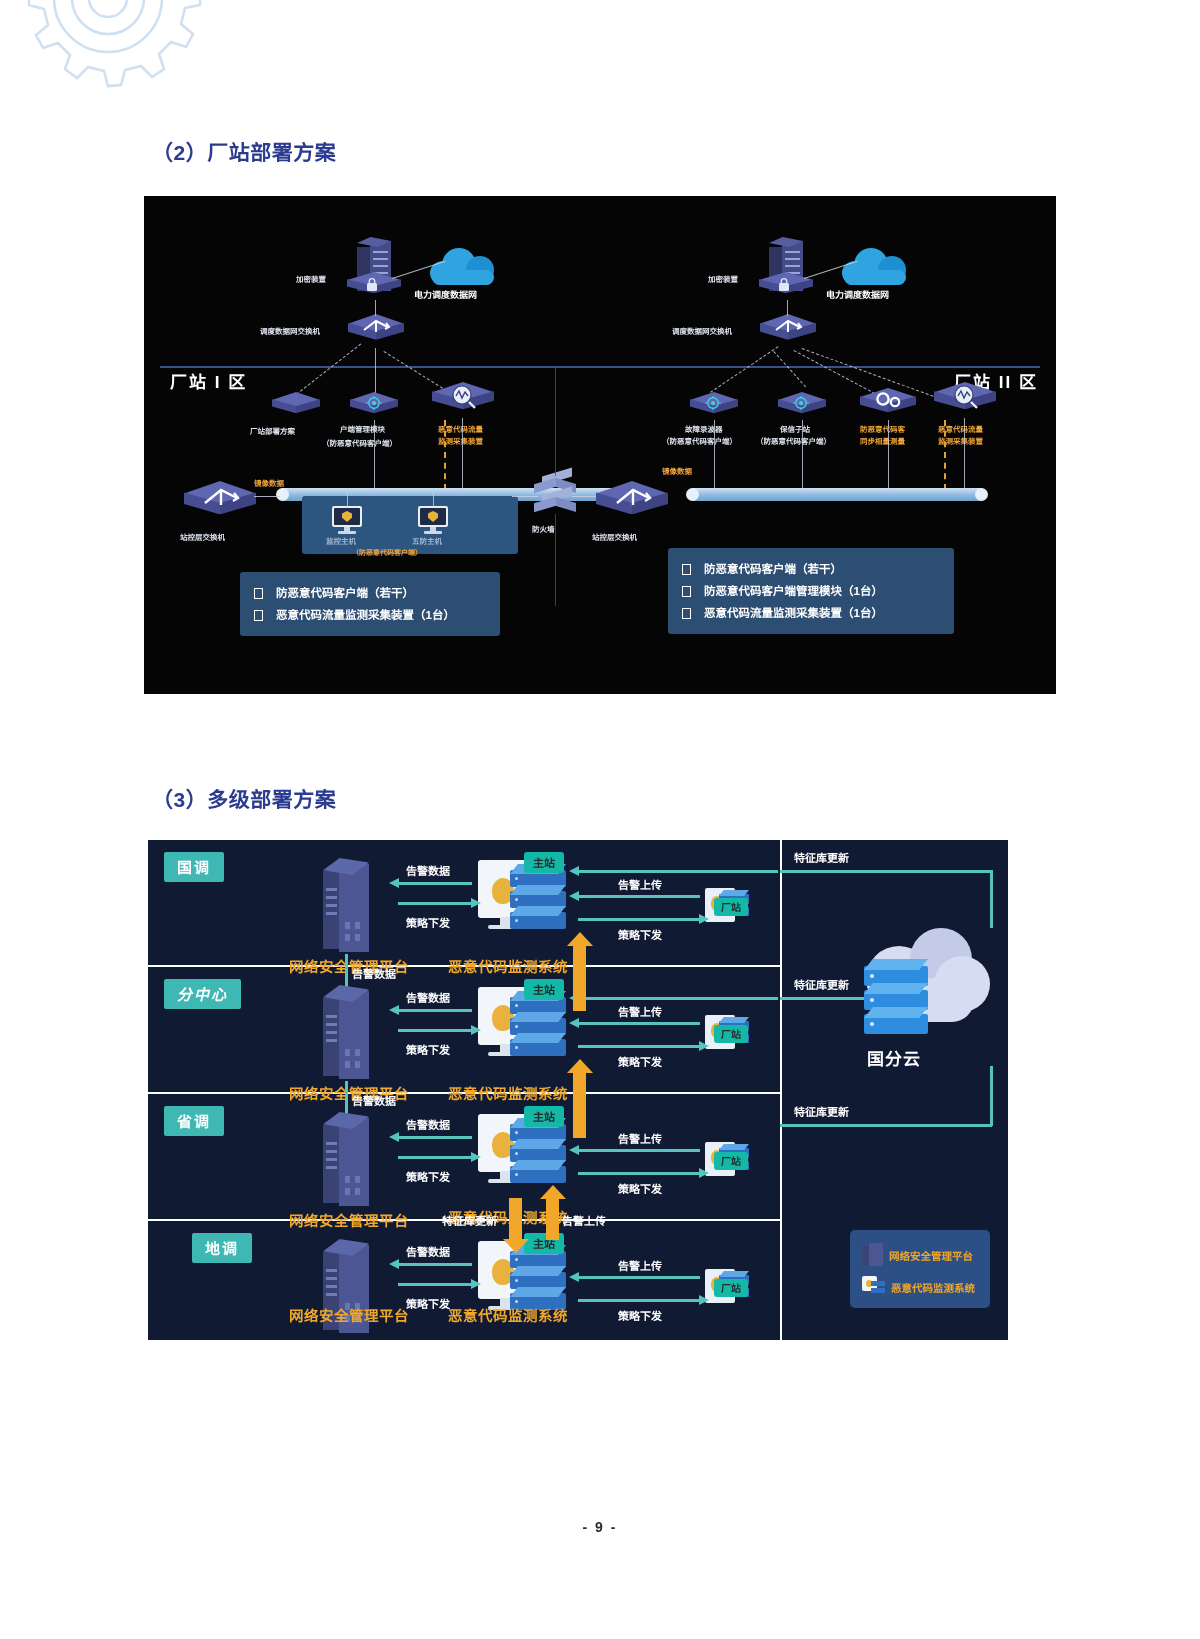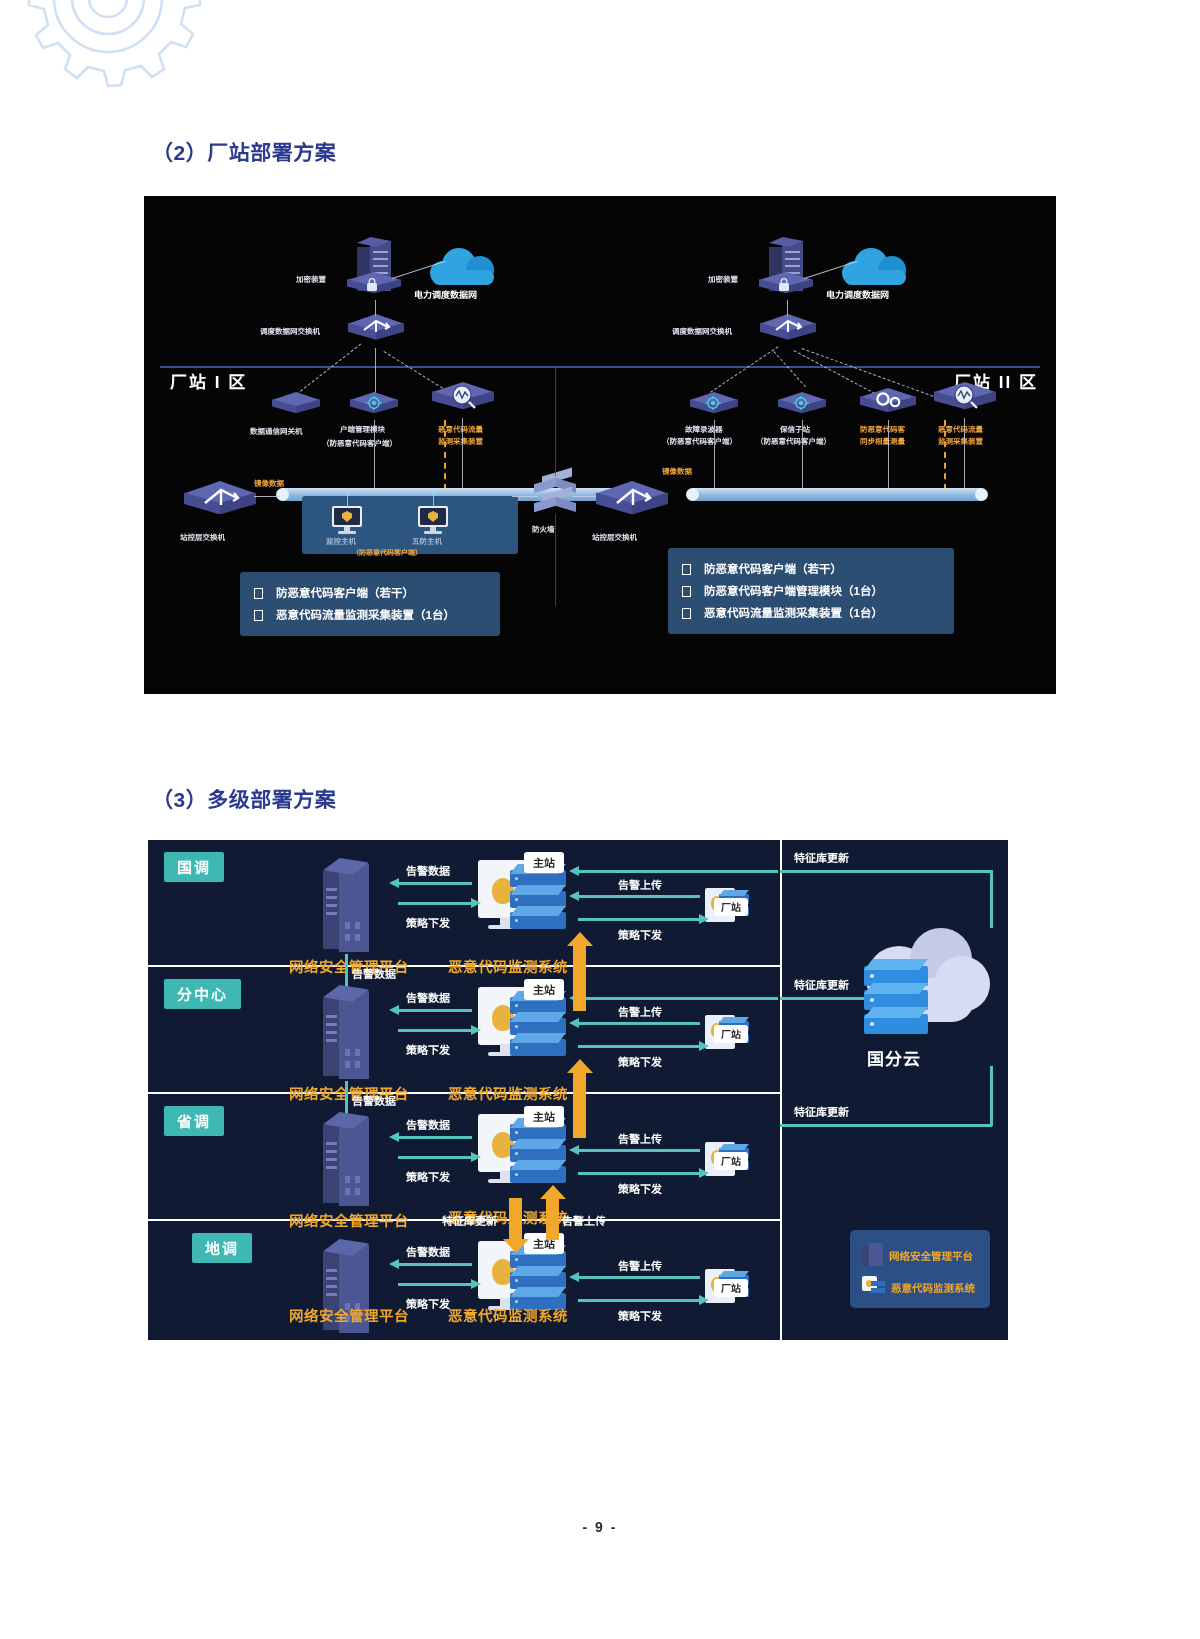--- a/index.html
+++ b/index.html
@@ -115,21 +115,21 @@
                 background:#e8b23c; border-radius:50% 50% 46% 46%; }
   .mds .m-stand{ position:absolute; left:22px; top:59px; width:16px; height:9px; background:#dde3ec; }
   .mds .m-base { position:absolute; left:10px; top:67px; width:40px; height:4px;
                  background:#dde3ec; border-radius:2px; }
   .mds .srv { position:absolute; width:56px; height:17px; background:#2f6fc0; border-radius:2px; }
   .mds .srv .tp { position:absolute; left:0; top:-6px; width:56px; height:10px;
                   background:#5fa8e8; clip-path: polygon(14% 0, 100% 0, 86% 100%, 0 100%); }
   .mds .srv .dot{ position:absolute; left:5px; top:7px; width:3px; height:3px;
                   background:#bcd9f5; border-radius:50%; }
 
-  .tag { position:absolute; background:#ffffff; color:#2a2a2a; font-size:11px;
+  .tag { position:absolute; background:#14b8a6; color:#2a2a2a; font-size:11px;
          font-weight:bold; padding:2px 9px 3px; border-radius:3px; white-space:nowrap; }
 
   .arrowline { position:absolute; height:3px; background:#55c4bd; }
   .arrowline .hd { position:absolute; top:-4px; width:0; height:0;
        border-top:5.5px solid transparent; border-bottom:5.5px solid transparent; }
   .arrowline .hd.l { left:-9px; border-right:10px solid #55c4bd; }
   .arrowline .hd.r { right:-9px; border-left:10px solid #55c4bd; }
 
   .flowlbl { position:absolute; color:#ffffff; font-size:11px; font-weight:bold;
              white-space:nowrap; }
@@ -245,21 +245,21 @@
 
       <div class="link dash" style="left:152px; top:198px; width:82px; transform:rotate(-38deg);"></div>
       <div class="vline" style="left:231px; top:152px; height:48px;"></div>
       <div class="link dash" style="left:240px; top:155px; width:90px; transform:rotate(32deg);"></div>
 
       <div class="slab" style="left:128px; top:196px; width:48px; height:28px;">
         <div class="s-top"></div>
           <div class="s-fl"></div>
           <div class="s-fr"></div>
       </div>
-      <div class="lbl" style="left:106px; top:230px;">数据通信网关机</div>
+      <div class="lbl" style="left:106px; top:230px;">厂站部署方案</div>
 
       <div class="slab" style="left:206px; top:196px; width:48px; height:28px;">
         <div class="s-top"></div>
           <div class="s-fl"></div>
           <div class="s-fr"></div>
       </div>
       <svg style="position:absolute;left:219px;top:199px;" width="22" height="16" viewBox="0 0 22 16">
         <circle cx="11" cy="8" r="5.2" fill="none" stroke="#3fd6e0" stroke-width="1.4"></circle>
         <circle cx="11" cy="8" r="2" fill="#3fd6e0"></circle>
         <path d="M11 1v2M11 13v2M3 8h2M17 8h2" stroke="#3fd6e0" stroke-width="1.2"></path>
@@ -555,21 +555,21 @@
     </div>
     <div class="arrowline" style="left:430px; top:55px; width:122px;">
       <span class="hd l"></span>
     </div>
     <div class="flowlbl" style="left:470px; top:36px;">告警上传</div>
     <div class="arrowline" style="left:430px; top:78px; width:122px;">
       <span class="hd r"></span>
     </div>
     <div class="flowlbl" style="left:470px; top:86px;">策略下发</div>
 
-    <div class="tier-badge" style="left:16px; top:139px;">分中心</div>
+    <div class="tier-badge" style="left:16px; top:139px;font-style:italic;">分中心</div>
     <div class="teal-v" style="left:197px; top:114px; height:40px;"></div>
     <div class="flowlbl" style="left:204px; top:125px;">告警数据</div>
 
     <div class="tower" style="left:175px; top:147px;">
       <div class="t-l"></div>
         <div class="t-r"></div>
         <div class="t-t"></div>
       <div class="bar" style="top:28px;"></div>
         <div class="bar" style="top:36px;"></div>
       <div class="bar" style="top:44px;"></div>

